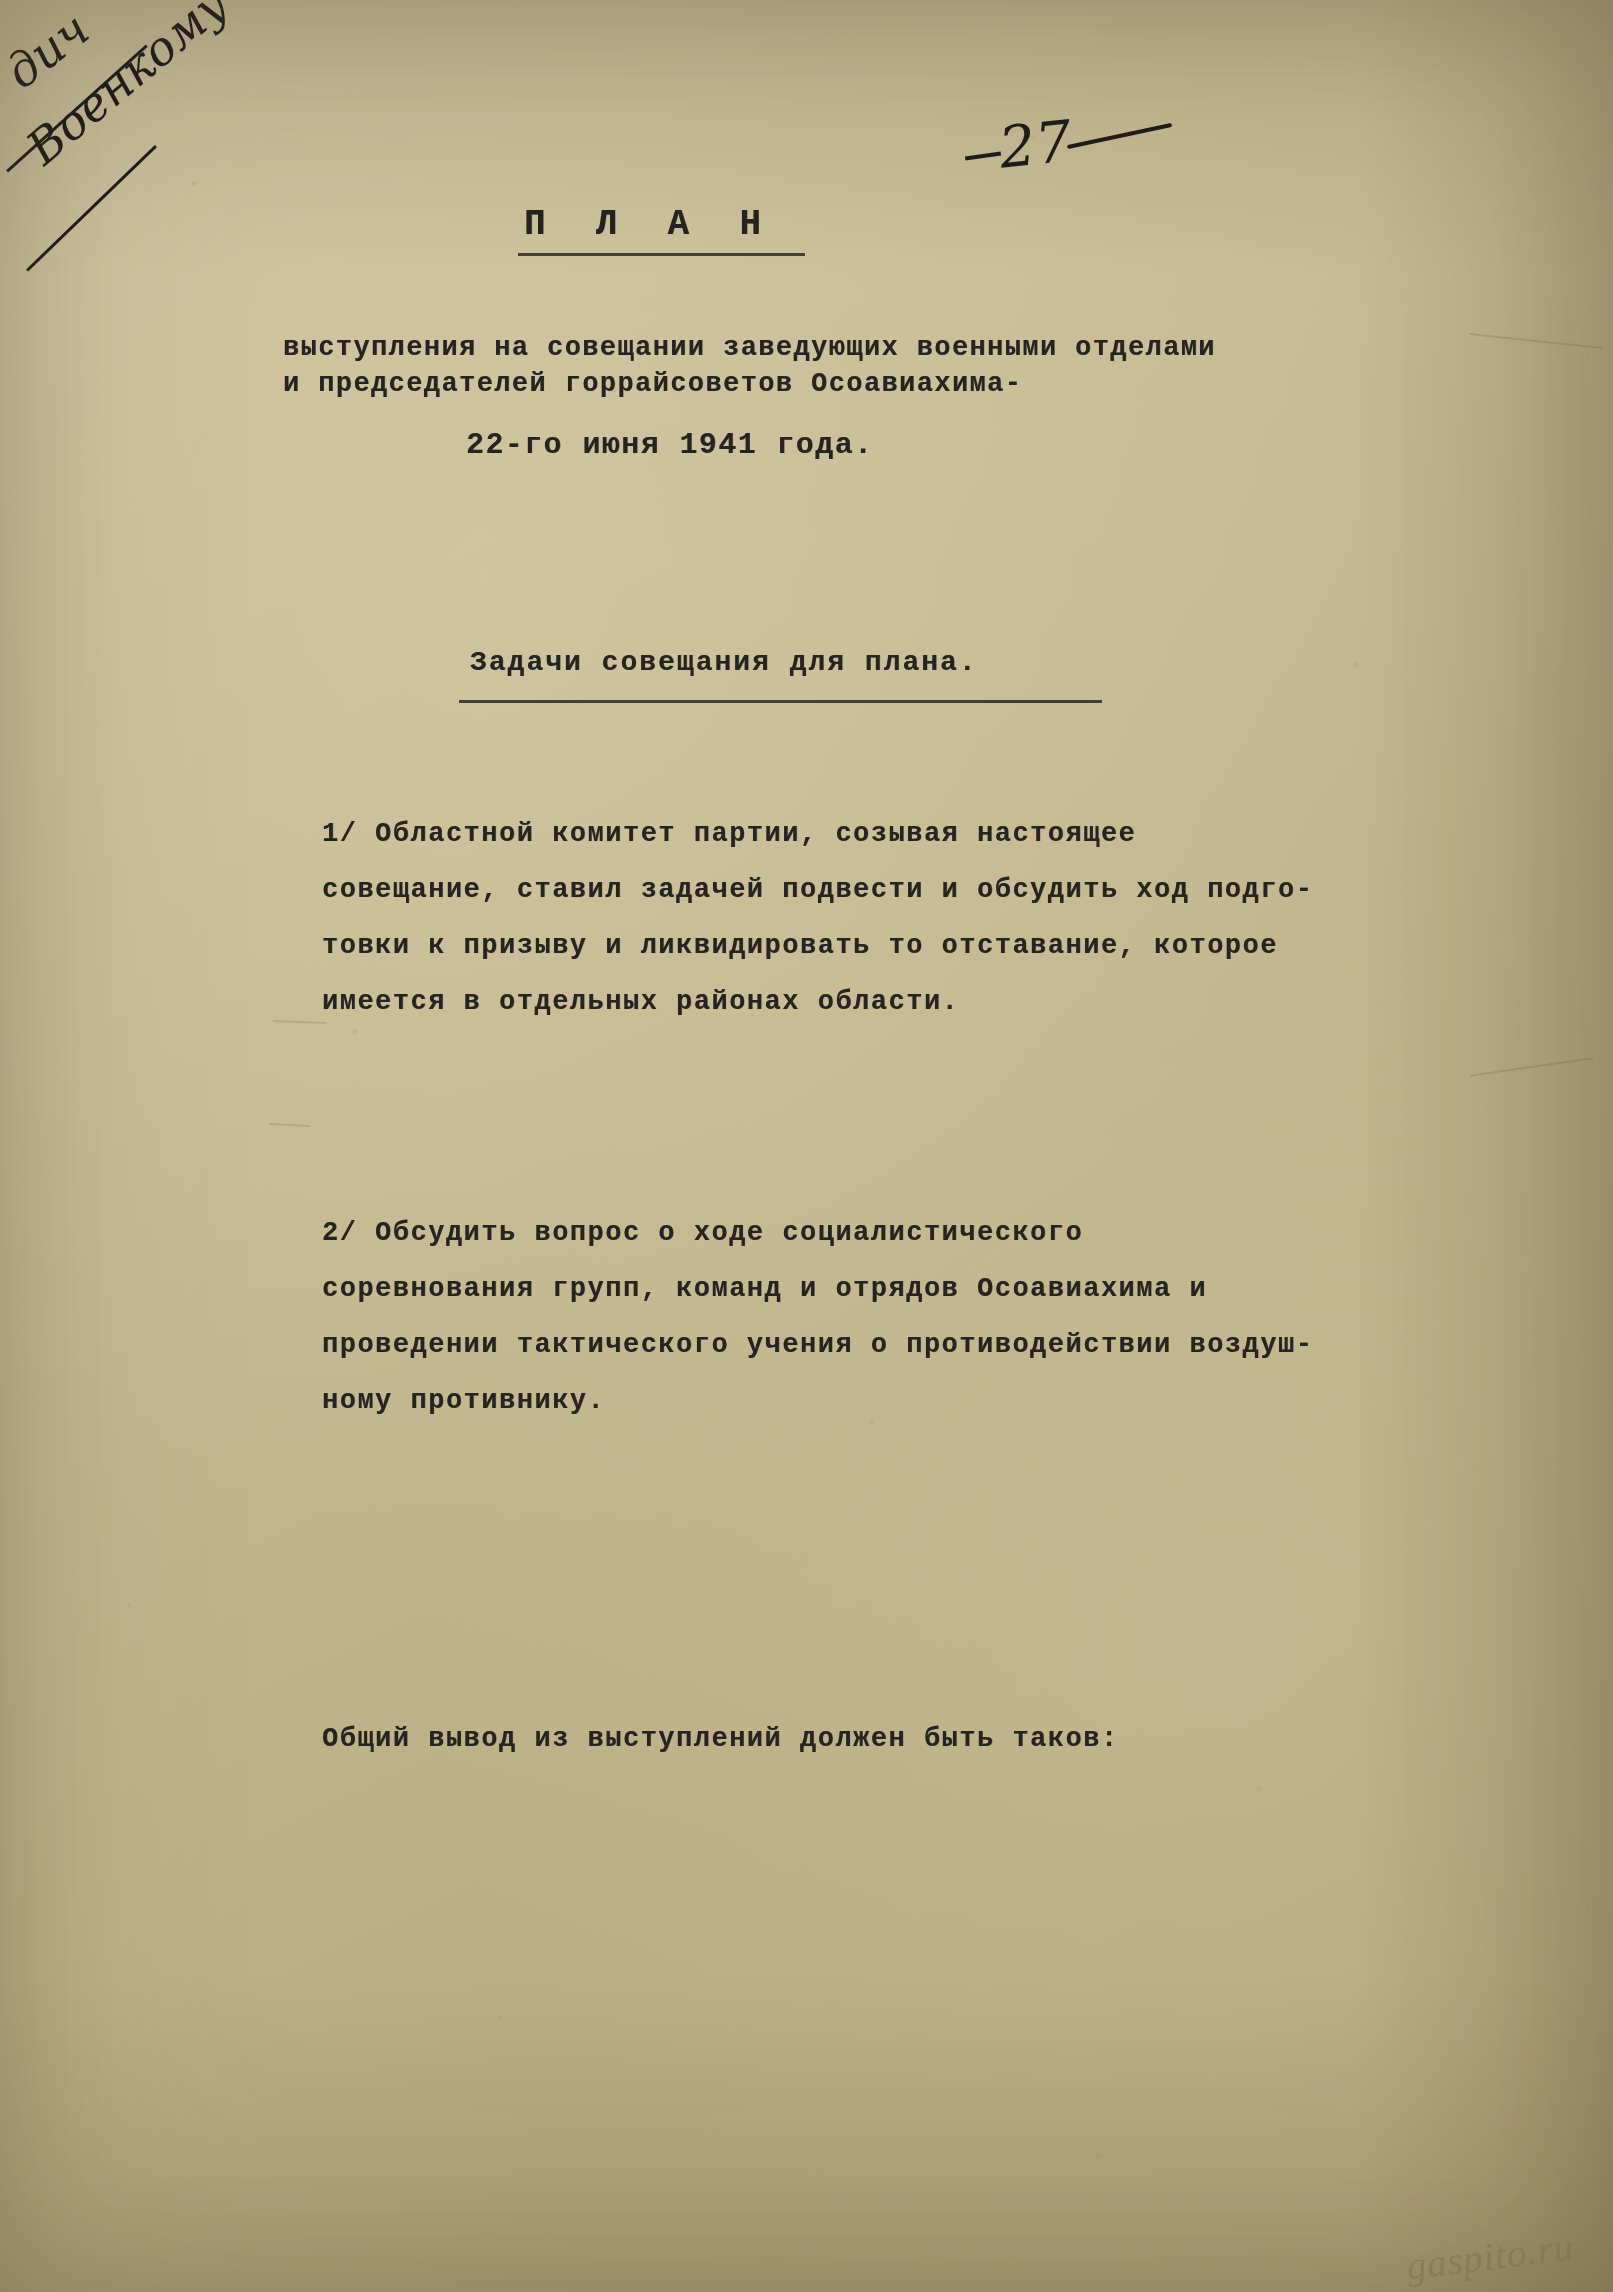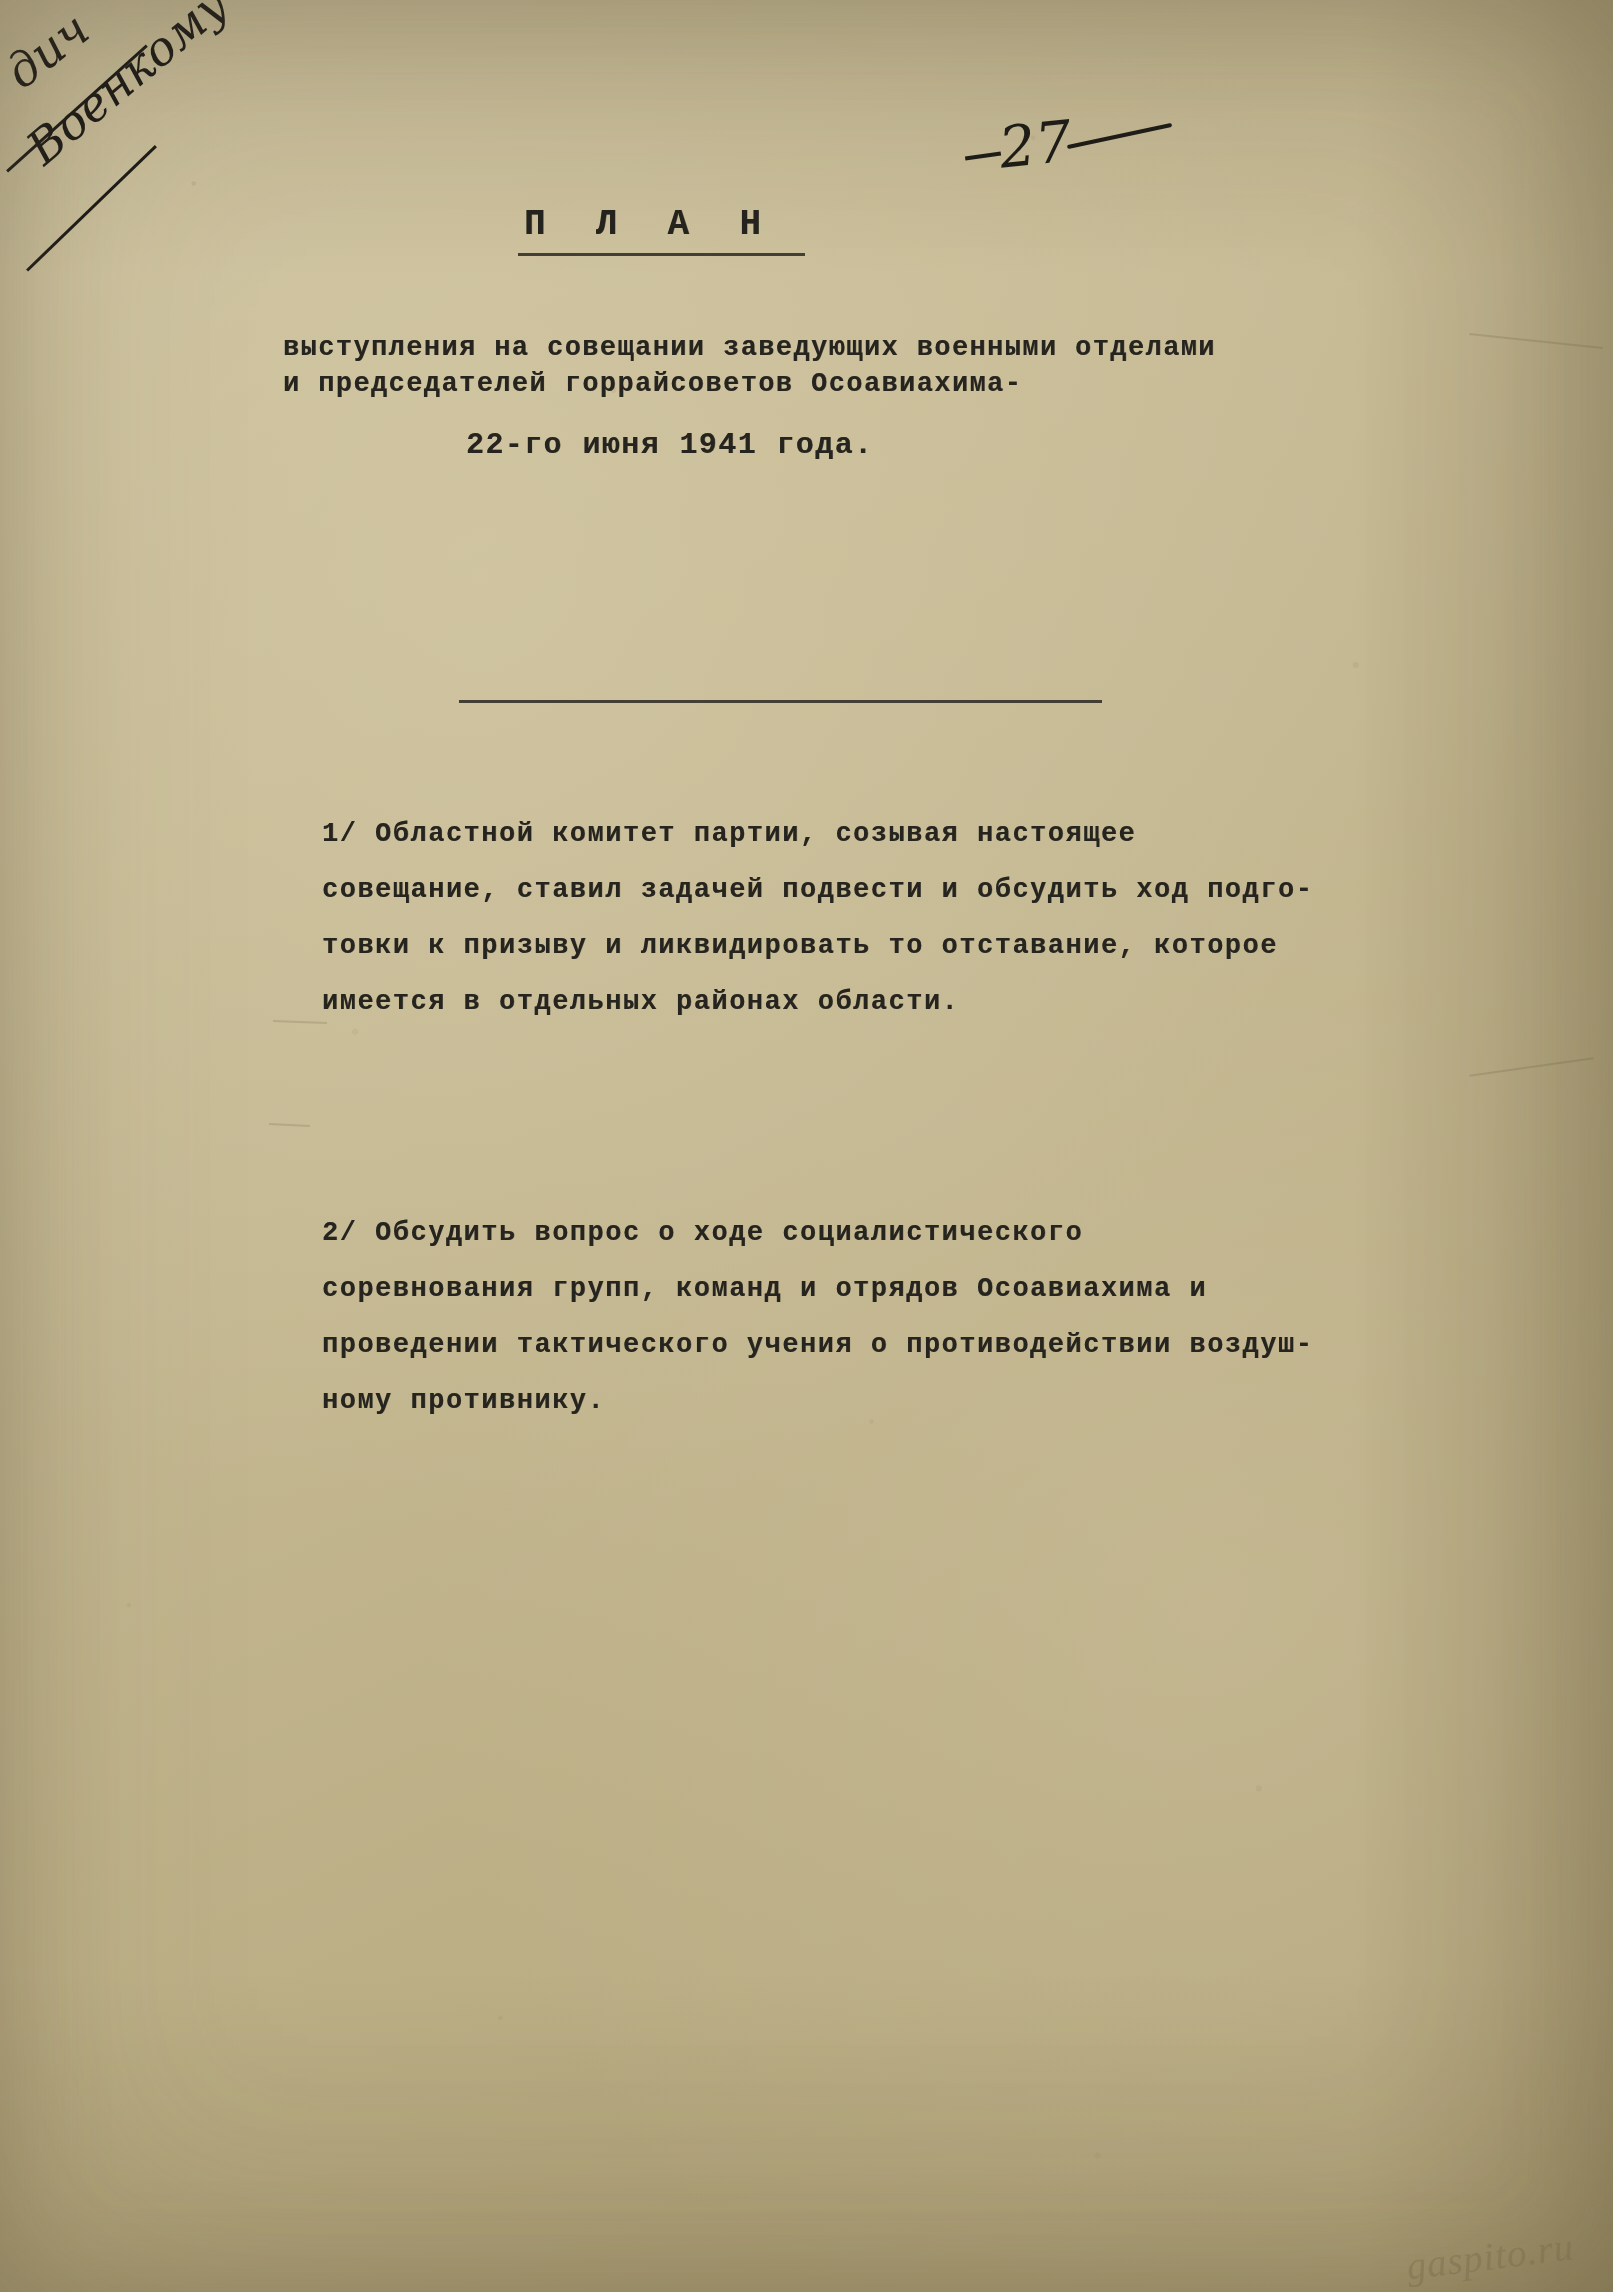--- a/index.html
+++ b/index.html
@@ -206,30 +206,32 @@
   <div class="folio" id="folio-num">27</div>
   <div id="folio-flourish"></div>
 
   <div class="typed" id="title">П Л А Н</div>
   <div class="rule" id="title-rule"></div>
 
   <div class="typed" id="subtitle-1">выступления на совещании заведующих военными отделами</div>
   <div class="typed" id="subtitle-2">и председателей горрайсоветов Осоавиахима-</div>
   <div class="typed" id="subtitle-3">22-го июня 1941 года.</div>
 
+  <div class="typed" id="section-heading">Задачи совещания для плана.</div>
   <div class="rule" id="section-rule"></div>
 
   <div class="para" id="para-1">          1/ Областной комитет партии, созывая настоящее
 совещание, ставил задачей подвести и обсудить ход подго-
 товки к призыву и ликвидировать то отставание, которое
 имеется в отдельных районах области.</div>
   <div class="para" id="para-2">          2/ Обсудить вопрос о ходе социалистического
 соревнования групп, команд и отрядов Осоавиахима и
 проведении тактического учения о противодействии воздуш-
 ному противнику.</div>
+  <div class="para" id="para-4">          Общий вывод из выступлений должен быть таков:</div>
 
   <div class="crease" id="crease-1"></div>
   <div class="crease" id="crease-2"></div>
   <div class="crease" id="crease-3"></div>
   <div class="crease" id="crease-4"></div>
 
   <div class="vignette"></div>
 
   <div id="watermark">gaspito.ru</div>
 </div>

